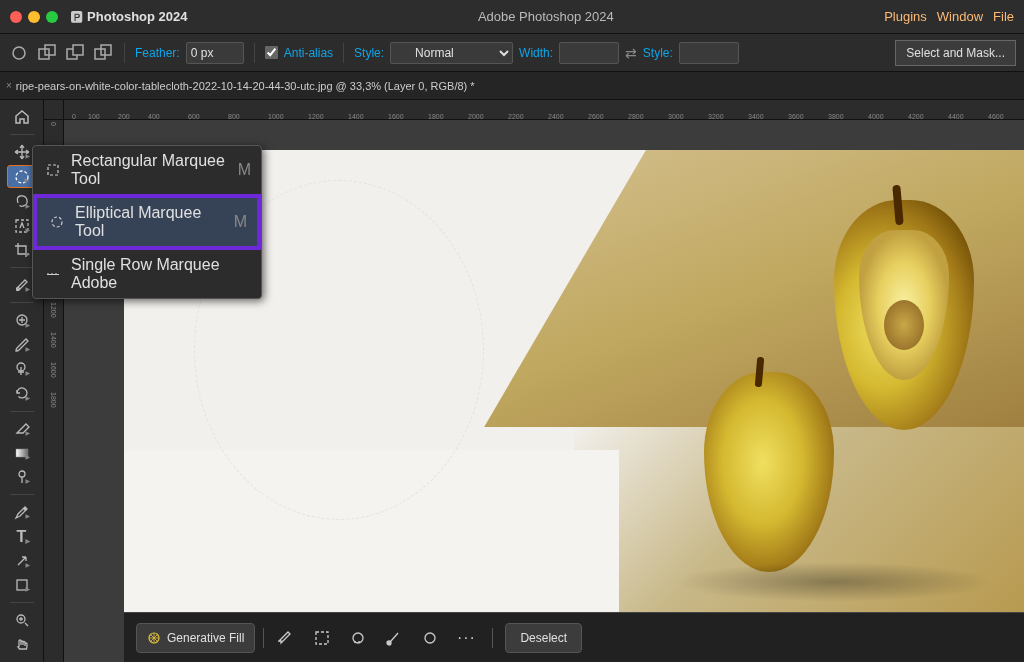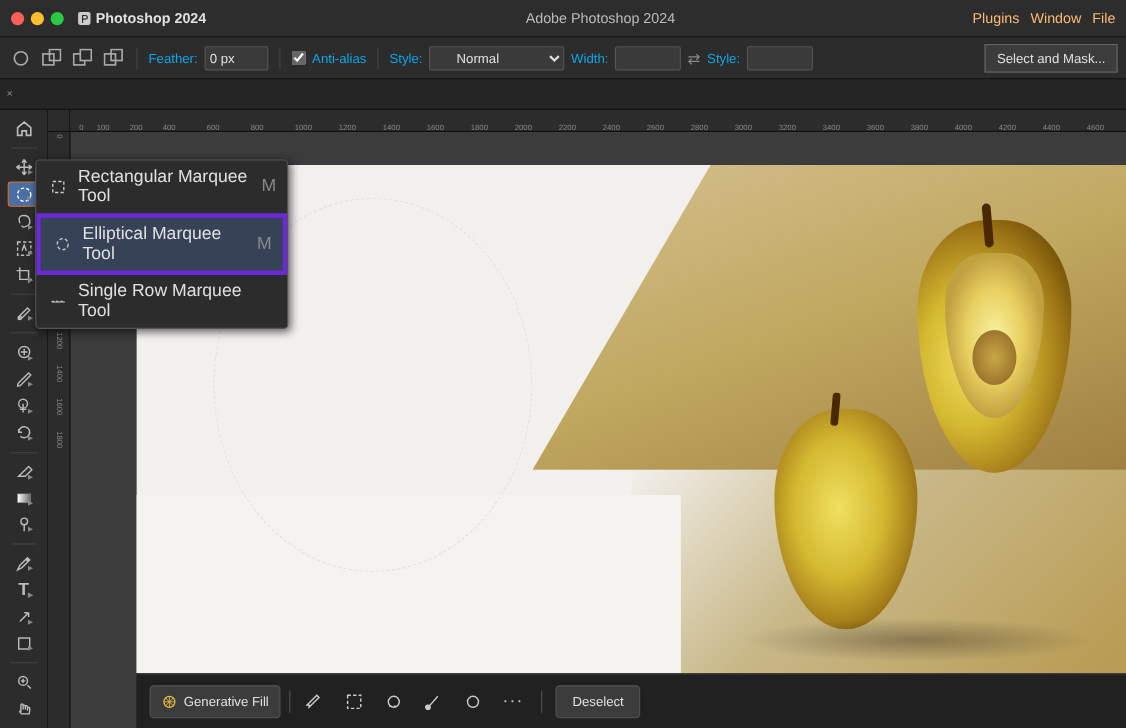--- a/index.html
+++ b/index.html
@@ -145,20 +145,21 @@
   <label class="options-label">Width:</label>
   <input class="options-width" type="text" style="">
   <span style="color:#888;font-size:14px;cursor:pointer">⇄</span>
   <label class="options-label">Style:</label>
   <input class="options-height" type="text" style="">
   <button class="select-mask-btn">Select and Mask...</button>
 </div>
 
 <div class="tab-bar">
   <span class="tab-close">×</span>
+  <span class="tab-label">ripe-pears-on-white-color-tablecloth-2022-10-14-20-44-30-utc.jpg @ 33,3% (Layer 0, RGB/8) *</span>
 </div>
 
 <div class="main">
 
   <div class="toolbar">
 
     <div class="tool-btn">
       <svg width="16" height="16" viewBox="0 0 16 16" fill="none" stroke="#bbb" stroke-width="1.5">
           <path d="M2 7l6-5 6 5v7H10v-4H6v4H2V7z"></path>
         </svg>
@@ -464,15 +465,15 @@
     <span class="item-label">Elliptical Marquee Tool</span>
     <span class="item-shortcut">M</span>
   </div>
   <div class="dropdown-item">
     <div class="item-icon">
       <svg width="14" height="14" viewBox="0 0 14 14" fill="none" stroke="#ccc" stroke-width="1">
           <line x1="1" y1="7" x2="13" y2="7" stroke-dasharray="2,2"></line>
           <line x1="1" y1="7.5" x2="13" y2="7.5"></line>
         </svg>
     </div>
-    <span class="item-label">Single Row Marquee Tool</span>
+    <span class="item-label">Single Row Marquee Adobe</span>
   </div>
 </div>
 
 </body></html>

